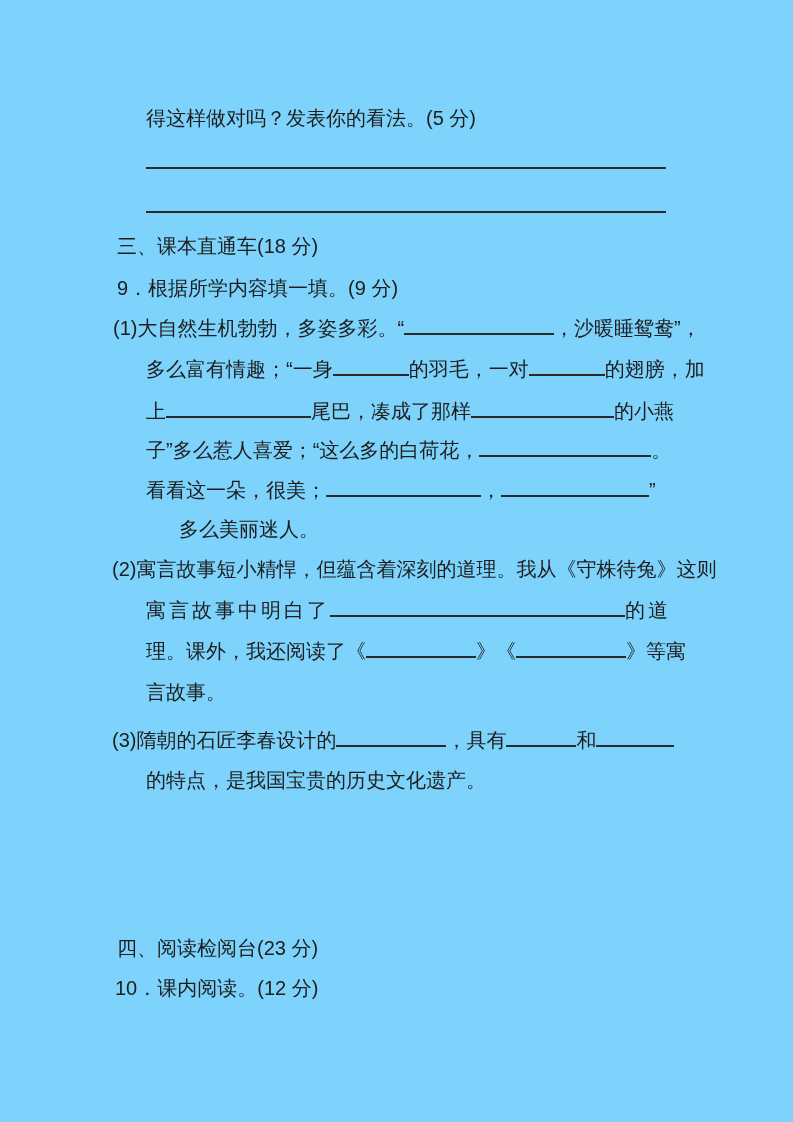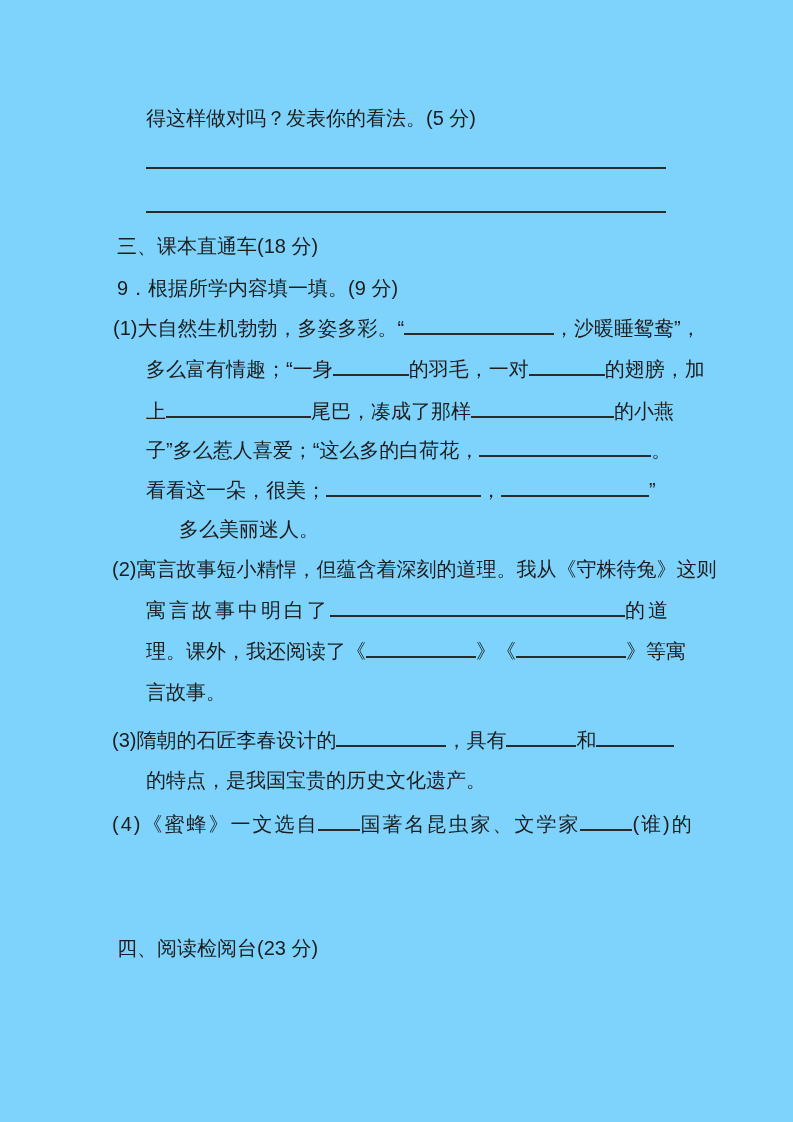--- a/index.html
+++ b/index.html
@@ -47,15 +47,15 @@
     <div class="line" style="left: 146px; top: 391px;"><span class="run">上</span><span class="blank" style="width: 145px; border-bottom-color: rgb(42, 42, 42);"></span><span class="run">尾巴，凑成了那样</span><span class="blank" style="width: 143px; border-bottom-color: rgb(42, 42, 42);"></span><span class="run">的小燕</span></div>
     <div class="line" style="left: 146px; top: 430px;"><span class="run">子”多么惹人喜爱；“这么多的白荷花，</span><span class="blank" style="width: 172px; border-bottom-color: rgb(42, 42, 42);"></span><span class="run">。</span></div>
     <div class="line" style="left: 146px; top: 470px;"><span class="run">看看这一朵，很美；</span><span class="blank" style="width: 155px; border-bottom-color: rgb(42, 42, 42);"></span><span class="run">，</span><span class="blank" style="width: 148px; border-bottom-color: rgb(42, 42, 42);"></span><span class="run">”</span></div>
     <div class="line" style="left: 132px; top: 509px; margin-left: 47px;"><span class="run">多么美丽迷人。</span></div>
     <div class="line" style="left: 112px; top: 549px;"><span class="run">(2)寓言故事短小精悍，但蕴含着深刻的道理。我从《守株待兔》这则</span></div>
     <div class="line" style="left: 146px; top: 590px; letter-spacing: 3px;"><span class="run">寓言故事中明白了</span><span class="blank" style="width: 295px; border-bottom-color: rgb(42, 42, 42);"></span><span class="run">的道</span></div>
     <div class="line" style="left: 146px; top: 631px;"><span class="run">理。课外，我还阅读了《</span><span class="blank" style="width: 110px; border-bottom-color: rgb(42, 42, 42);"></span><span class="run">》《</span><span class="blank" style="width: 110px; border-bottom-color: rgb(42, 42, 42);"></span><span class="run">》等寓</span></div>
     <div class="line" style="left: 146px; top: 672px;"><span class="run">言故事。</span></div>
     <div class="line" style="left: 112px; top: 720px;"><span class="run">(3)隋朝的石匠李春设计的</span><span class="blank" style="width: 110px; border-bottom-color: rgb(42, 42, 42);"></span><span class="run">，具有</span><span class="blank" style="width: 70px; border-bottom-color: rgb(42, 42, 42);"></span><span class="run">和</span><span class="blank" style="width: 78px; border-bottom-color: rgb(42, 42, 42);"></span></div>
     <div class="line" style="left: 146px; top: 760px;"><span class="run">的特点，是我国宝贵的历史文化遗产。</span></div>
-    <div class="line" style="left: 112px; top: 804px; letter-spacing: 2px;"><span class="run">(4)《蜜蜂》一文选自</span><span class="blank" style="width: 42px; border-bottom-color: rgb(42, 42, 42);"></span><span class="run">国著名昆虫家、文学家</span><span class="blank" style="width: 52px; border-bottom-color: rgb(42, 42, 42);"></span><span class="run">(谁)的</span></div>
     <div class="line" style="left: 117px; top: 928px;"><span class="run">四、阅读检阅台(23 分)</span></div>
+    <div class="line" style="left: 115px; top: 968px;"><span class="run">10．课内阅读。(12 分)</span></div>
   </div>
 
 </body></html>

